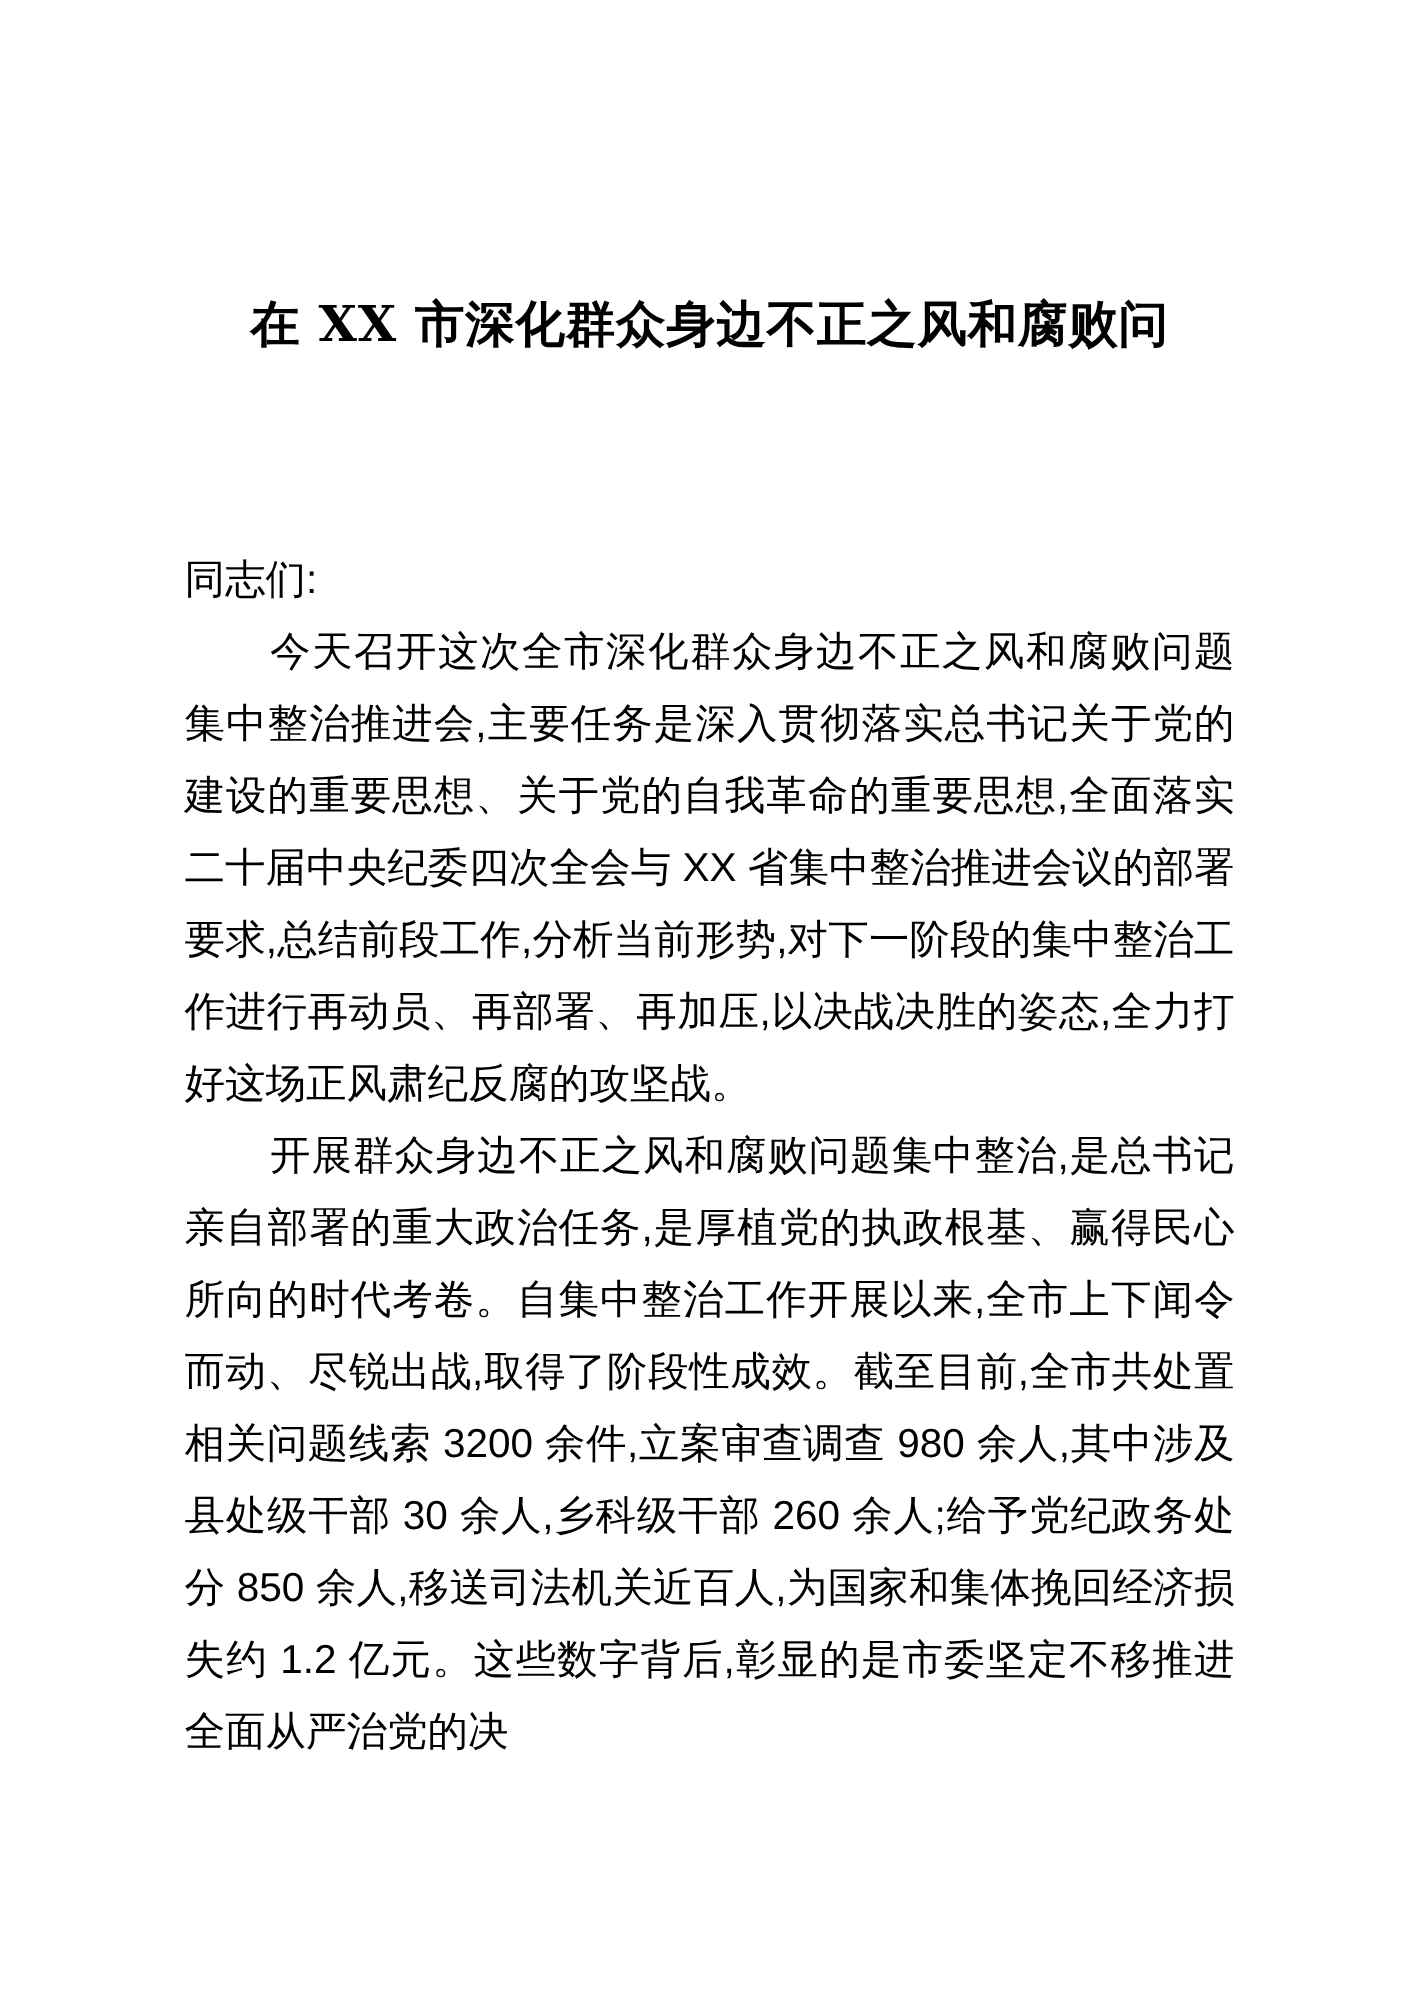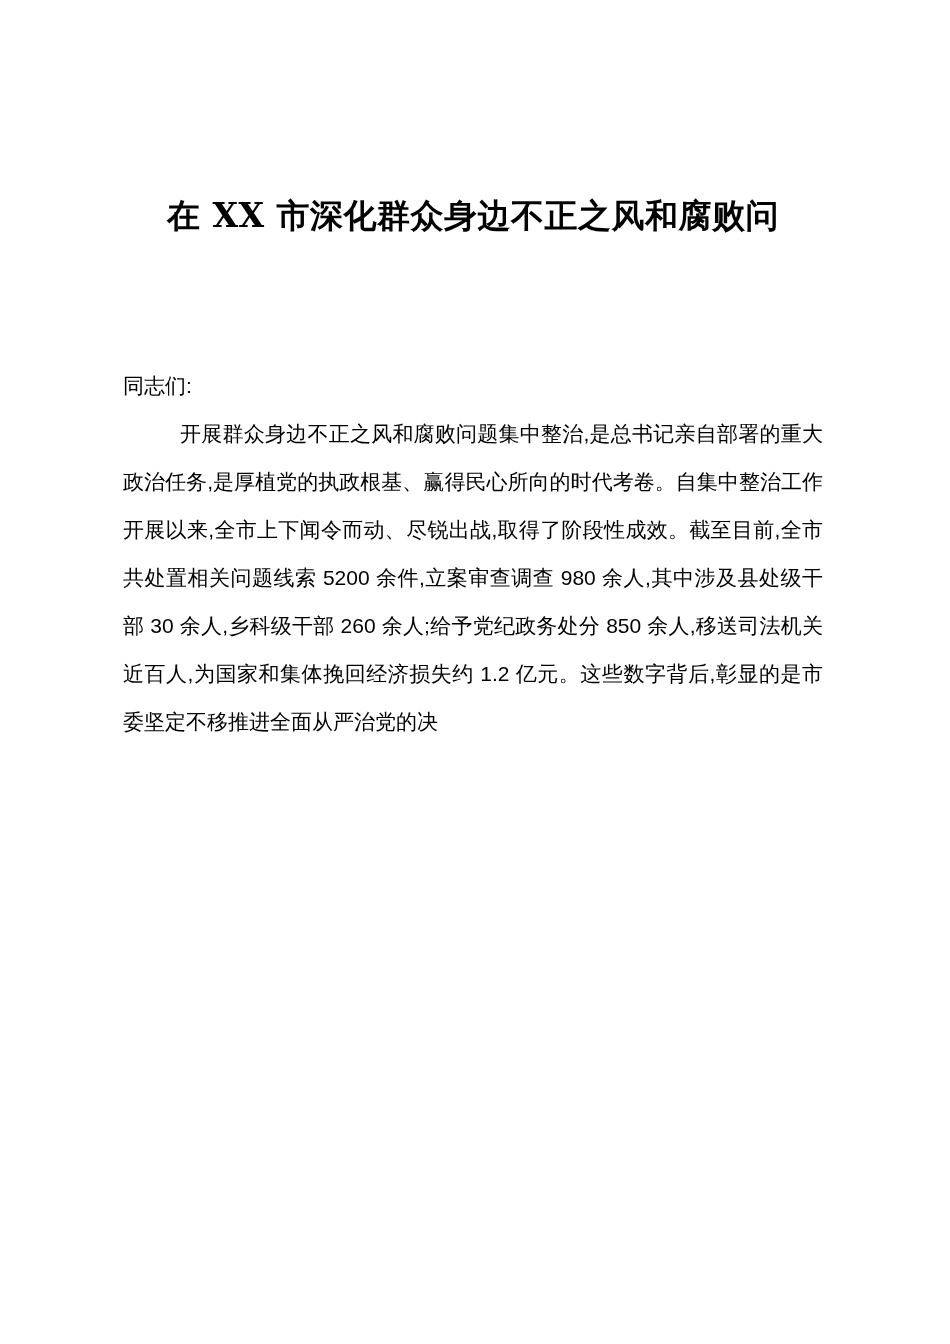--- a/index.html
+++ b/index.html
@@ -33,21 +33,21 @@
     white-space: pre-line;
   }
 
   
   .doc-body {
     position: absolute;
     left: 123px;
     top: 362px;
     width: 700px;
     font-family: "Liberation Sans", "DejaVu Sans", sans-serif;
-    font-size: 21px;
+    font-size: 27px;
     line-height: 48px;
     color: #000000;
     text-align: justify;
     text-justify: inter-character;
   }
 
   .para {
     margin: 0;
     text-indent: 0;
     word-break: break-all;
@@ -68,18 +68,19 @@
 <body>
 
 <div class="page">
 
   <div class="doc-title"><span>在 XX 市深化群众身边不正之风和腐败问</span><br></div>
 
   <div class="doc-body">
 
     <p class="para salutation">同志们:</p>
 
+    <p class="para indent">今天召开这次全市深化群众身边不正之风和腐败问题集中整治推进会,主要任务是深入贯彻落实总书记关于党的建设的重要思想、关于党的自我革命的重要思想,全面落实二十届中央纪委四次全会与 XX 省集中整治推进会议的部署要求,总结前段工作,分析当前形势,对下一阶段的集中整治工作进行再动员、再部署、再加压,以决战决胜的姿态,全力打好这场正风肃纪反腐的攻坚战。</p>
 
-    <p class="para indent">开展群众身边不正之风和腐败问题集中整治,是总书记亲自部署的重大政治任务,是厚植党的执政根基、赢得民心所向的时代考卷。自集中整治工作开展以来,全市上下闻令而动、尽锐出战,取得了阶段性成效。截至目前,全市共处置相关问题线索 5200 余件,立案审查调查 980 余人,其中涉及县处级干部 30 余人,乡科级干部 260 余人;给予党纪政务处分 850 余人,移送司法机关近百人,为国家和集体挽回经济损失约 1.2 亿元。这些数字背后,彰显的是市委坚定不移推进全面从严治党的决</p>
+    <p class="para indent">开展群众身边不正之风和腐败问题集中整治,是总书记亲自部署的重大政治任务,是厚植党的执政根基、赢得民心所向的时代考卷。自集中整治工作开展以来,全市上下闻令而动、尽锐出战,取得了阶段性成效。截至目前,全市共处置相关问题线索 3200 余件,立案审查调查 980 余人,其中涉及县处级干部 30 余人,乡科级干部 260 余人;给予党纪政务处分 850 余人,移送司法机关近百人,为国家和集体挽回经济损失约 1.2 亿元。这些数字背后,彰显的是市委坚定不移推进全面从严治党的决</p>
 
   </div>
 
 </div>
 
 </body></html>

